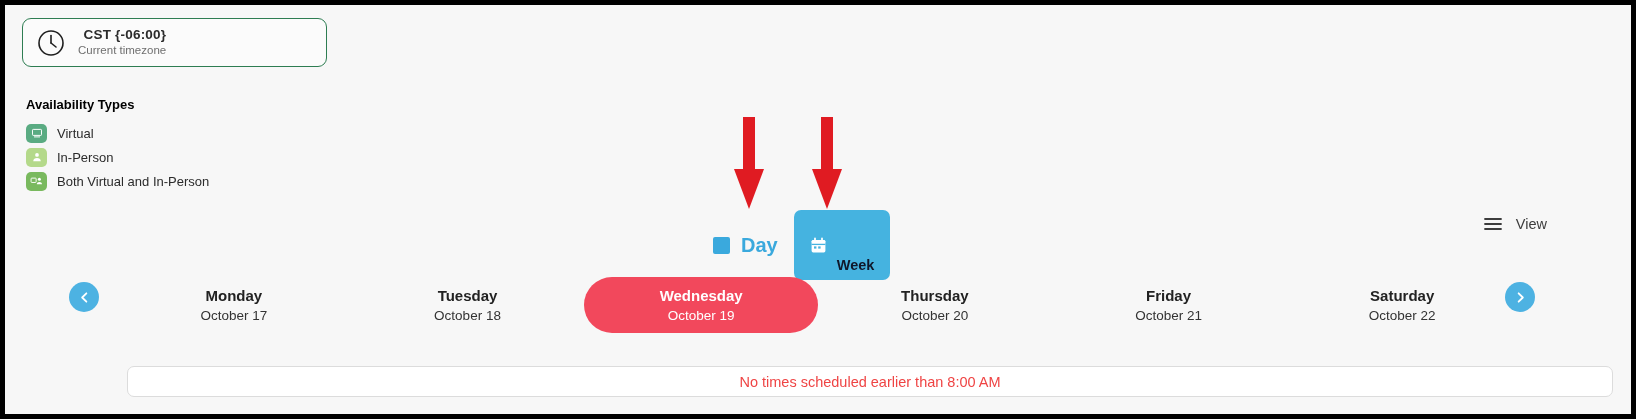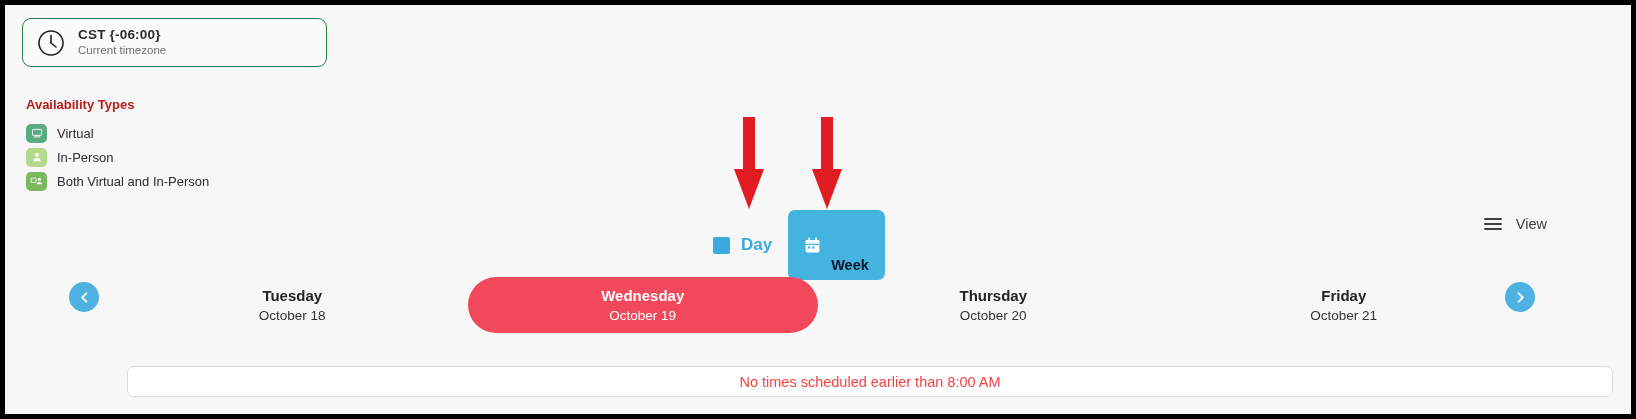--- a/index.html
+++ b/index.html
@@ -29,21 +29,21 @@
     height: 49px;
     background: #fbfbfb;
     border: 1px solid #2e7d52;
     border-radius: 9px;
     display: flex;
     align-items: center;
     padding: 0 14px;
     gap: 13px;
   }
   .clock-icon { width: 28px; height: 28px; flex: 0 0 28px; }
-  .tz-text { display: flex; flex-direction: column; justify-content: center; }
+  .tz-text { display: flex; flex-direction: column; justify-content: center; text-align: right; }
   .tz-title {
     font-size: 13.5px;
     font-weight: bold;
     color: #2b2b2b;
     letter-spacing: .2px;
     line-height: 16px;
   }
   .tz-sub {
     font-size: 11.5px;
     color: #6f6f6f;
@@ -53,21 +53,21 @@
   
   .legend {
     position: absolute;
     left: 21px;
     top: 92px;
     width: 320px;
   }
   .legend-title {
     font-size: 13px;
     font-weight: bold;
-    color: #b91c1c;
+    color: #000000;
     margin-bottom: 9px;
   }
   .legend-row {
     display: flex;
     align-items: center;
     gap: 10px;
     height: 24px;
     margin-bottom: 0px;
   }
   .legend-badge {
@@ -108,21 +108,21 @@
     cursor: pointer;
   }
   .day-square {
     width: 17px;
     height: 17px;
     background: #3aa9dd;
     border-radius: 2px;
     flex: 0 0 17px;
   }
   .opt-day-label {
-    font-size: 17px;
+    font-size: 20px;
     color: #3aa9dd;
     font-weight: bold;
   }
   .opt-week {
     display: flex;
     align-items: center;
     gap: 10px;
     background: #45b3e0;
     border-radius: 7px;
     padding: 7px 16px;
@@ -328,34 +328,42 @@
   <div class="days-strip">
 
     <div class="nav-circle nav-prev">
       <svg viewBox="0 0 16 16" width="15" height="15">
         <polyline points="10,3.5 5.5,8 10,12.5" fill="none" stroke="#ffffff" stroke-width="1.9" stroke-linecap="round" stroke-linejoin="round"></polyline>
       </svg>
     </div>
 
     <div class="days-track">
       <div class="day-col">
+        <span class="day-name">Monday</span>
+        <span class="day-date">October 17</span>
+      </div>
+      <div class="day-col">
         <span class="day-name">Tuesday</span>
         <span class="day-date">October 18</span>
       </div>
       <div class="day-col selected">
         <span class="day-name">Wednesday</span>
         <span class="day-date">October 19</span>
       </div>
       <div class="day-col">
         <span class="day-name">Thursday</span>
         <span class="day-date">October 20</span>
       </div>
       <div class="day-col">
         <span class="day-name">Friday</span>
         <span class="day-date">October 21</span>
+      </div>
+      <div class="day-col">
+        <span class="day-name">Saturday</span>
+        <span class="day-date">October 22</span>
       </div>
     </div>
 
     <div class="nav-circle nav-next">
       <svg viewBox="0 0 16 16" width="15" height="15">
         <polyline points="6,3.5 10.5,8 6,12.5" fill="none" stroke="#ffffff" stroke-width="1.9" stroke-linecap="round" stroke-linejoin="round"></polyline>
       </svg>
     </div>
   </div>
 

